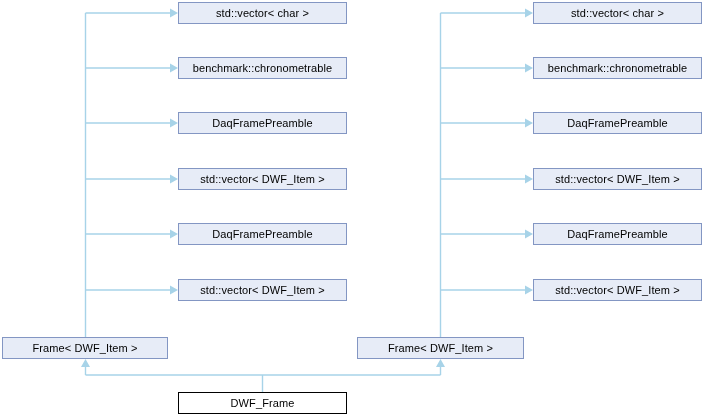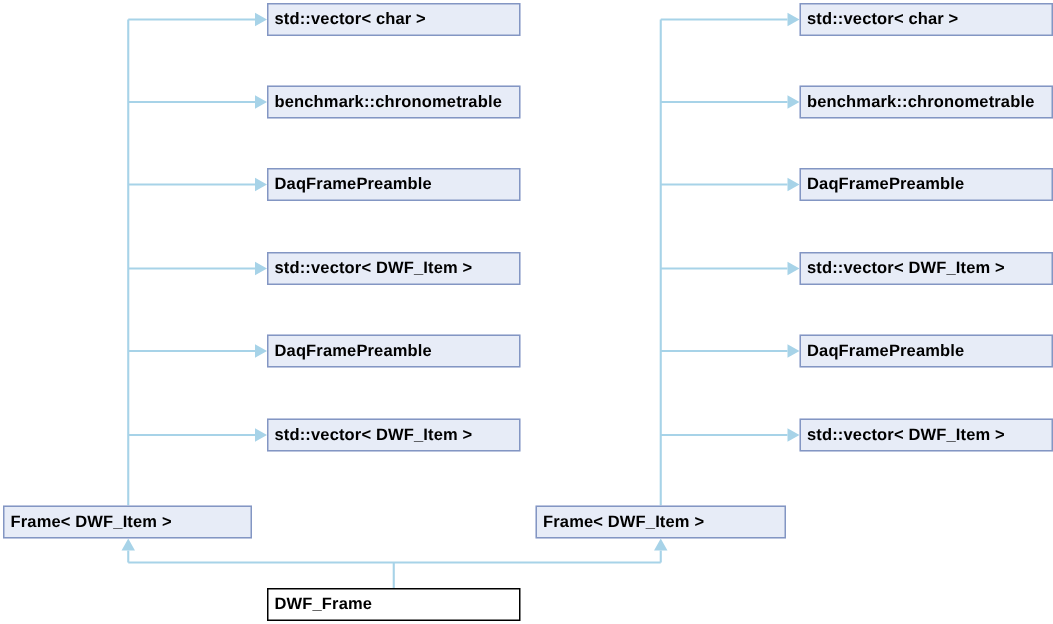--- a/index.html
+++ b/index.html
@@ -28,25 +28,24 @@
   .node {
     position: absolute;
     box-sizing: border-box;
     border: 1px solid #8396c3;
     background: #e7ecf7;
     color: #000000;
     font-size: 11px;
     line-height: 1;
     display: flex;
     align-items: center;
-    justify-content: flex-start;
+    justify-content: center;
     text-align: center;
     white-space: nowrap;
     overflow: hidden;
-    font-weight: bold;
   }
   .node.root {
     background: #ffffff;
     border: 1px solid #000000;
   }
   .node-label {
     display: block;
     padding: 0 4px;
     font-size: 11px;
     letter-spacing: 0.1px;

